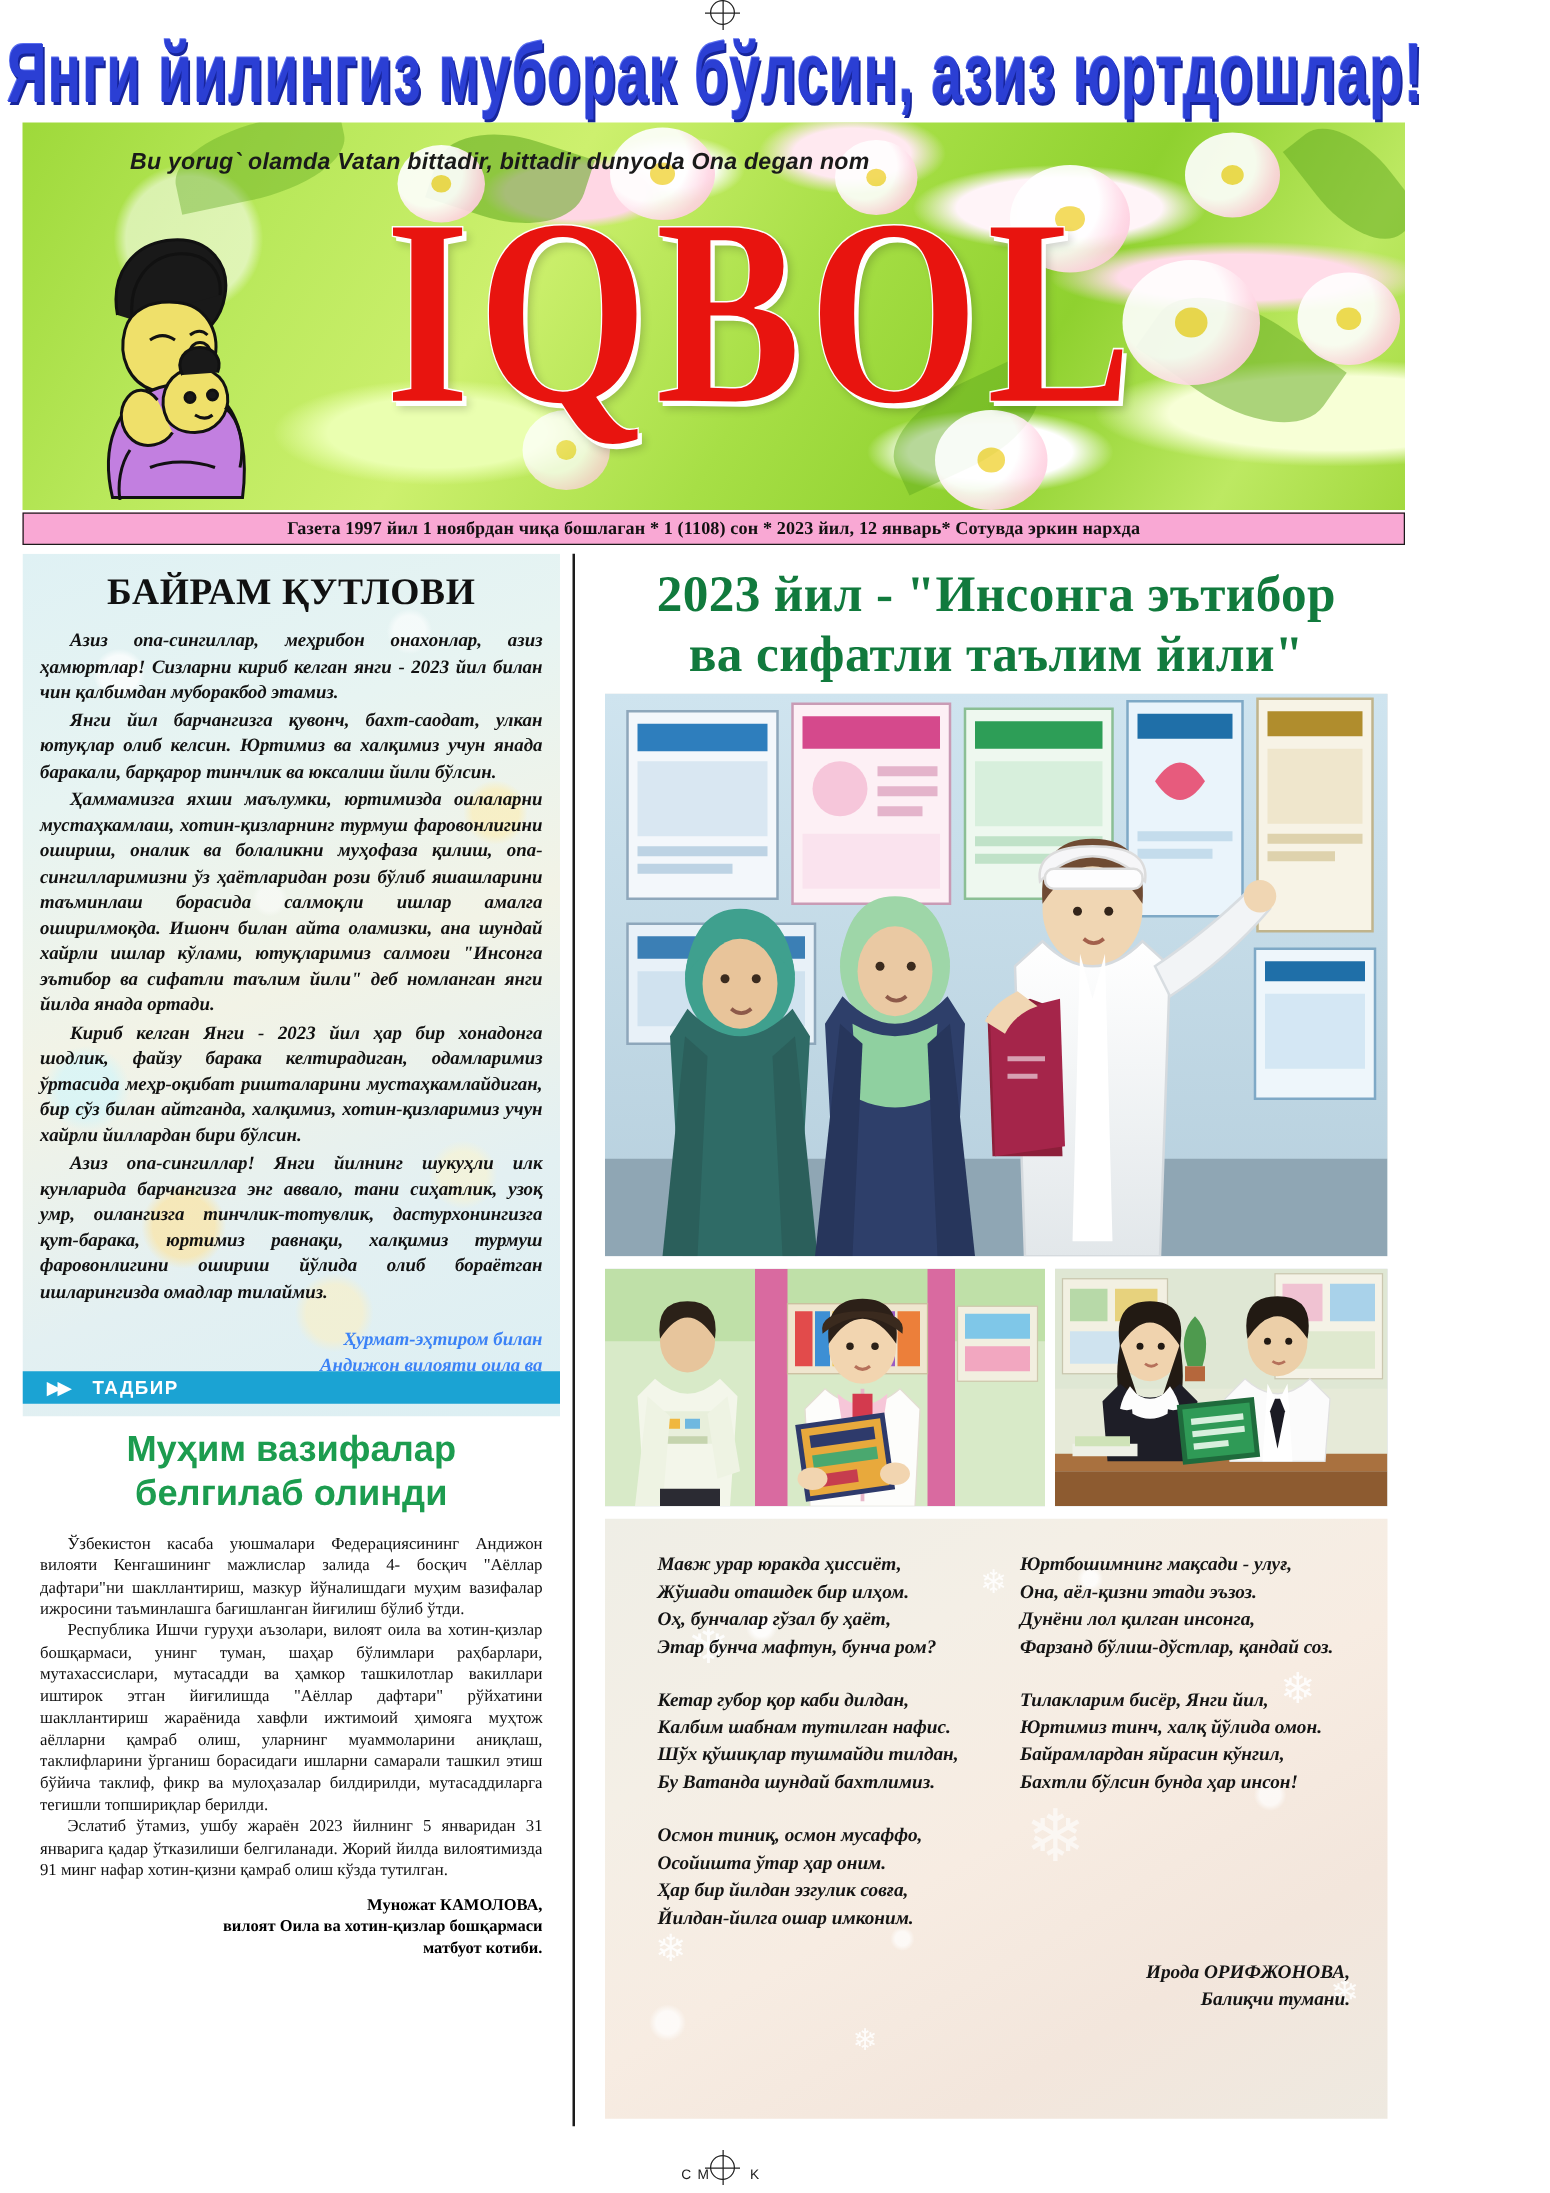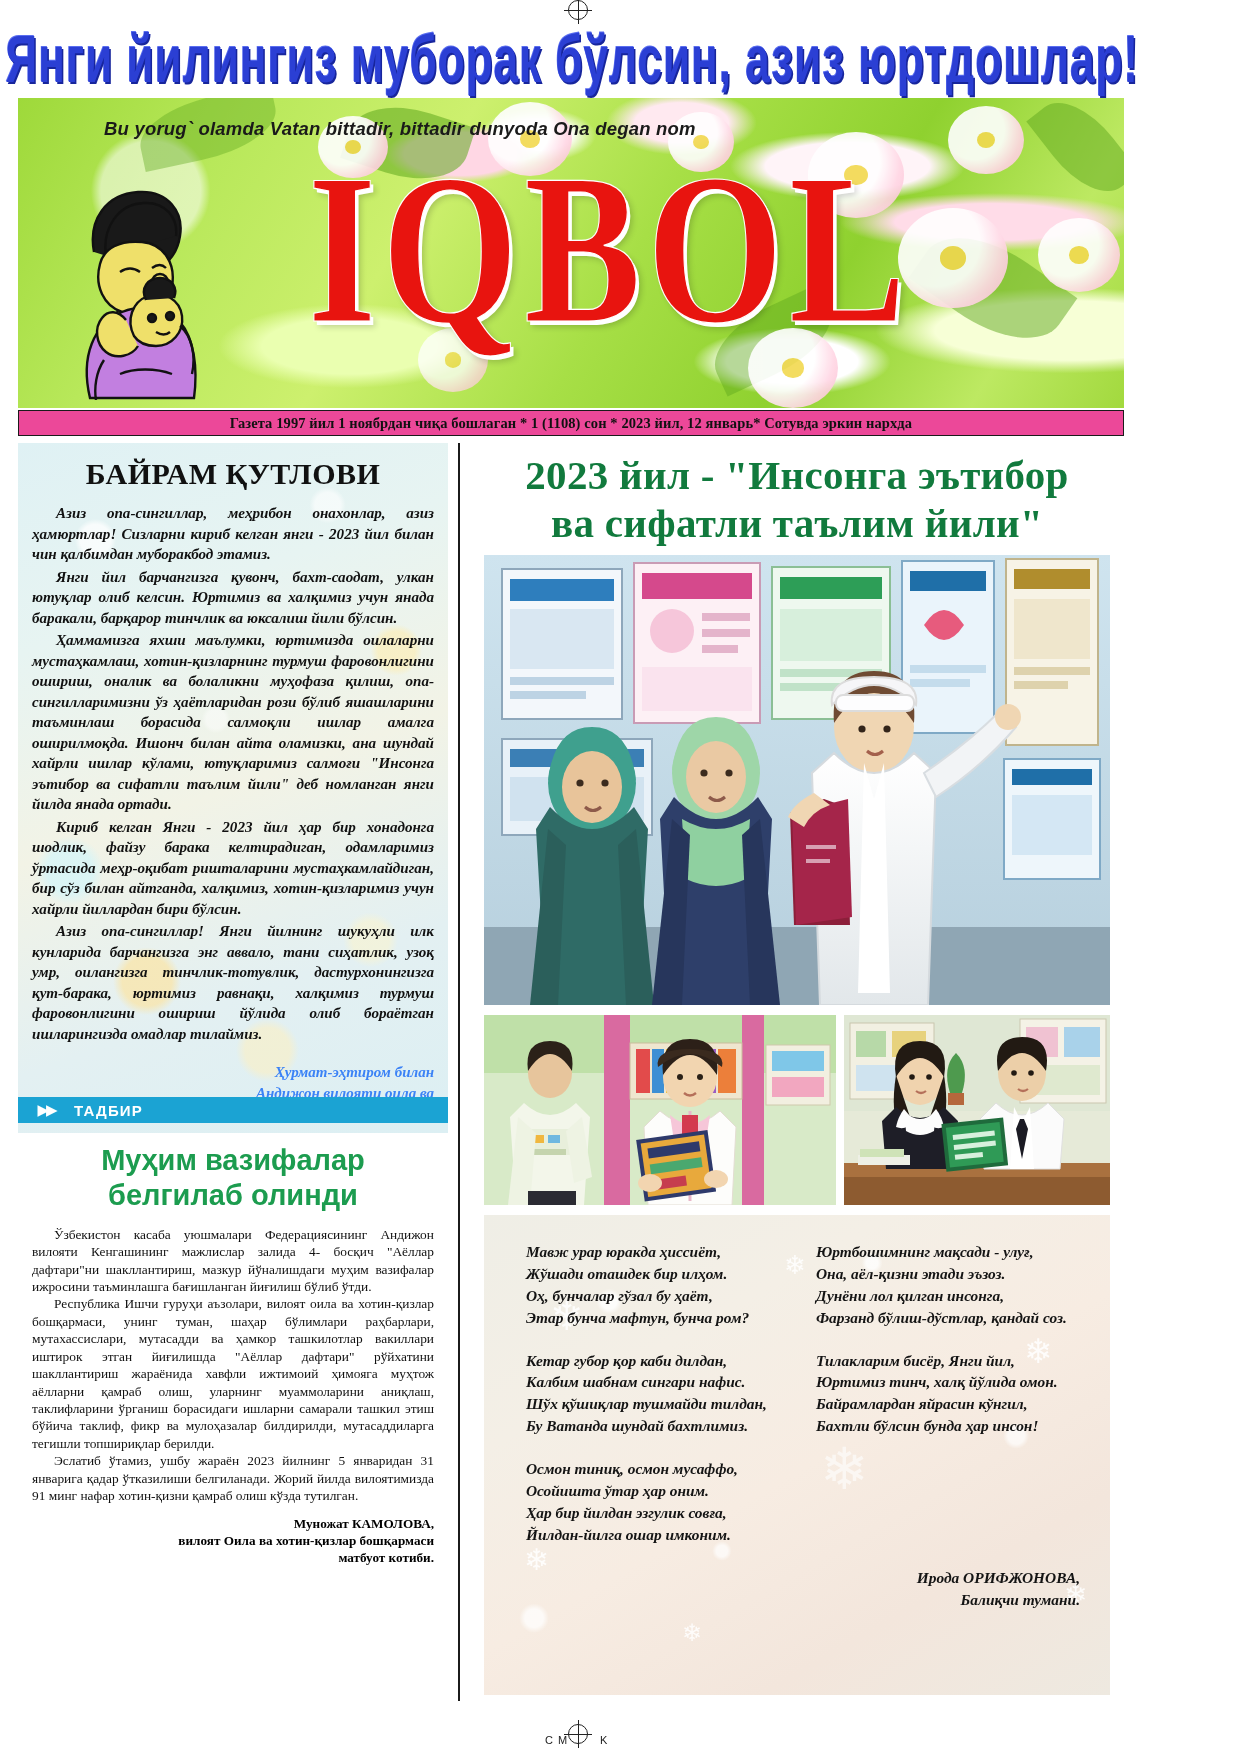--- a/index.html
+++ b/index.html
@@ -92,21 +92,21 @@
     letter-spacing:.2px; white-space:nowrap;
   }
   .subtagline .star{ margin:0 10px; }
 
   
   .mother-child{ position:absolute; left:42px; top:62px; width:160px; height:240px; }
 
   
   .infobar{
     position:absolute; left:18px; top:410px; width:1106px; height:26px;
-    border:1.5px solid #1b1b1b; background:#ec4899;
+    border:1.5px solid #1b1b1b; background:#f9a8d4;
     display:flex; align-items:center; justify-content:center;
   }
   .infobar span{
     font-family:"Liberation Serif", serif; font-weight:bold;
     font-size:14.5px; color:#111; white-space:nowrap; letter-spacing:.1px;
   }
 
   
   .body-area{ position:absolute; left:18px; top:443px; width:1106px; height:1260px; }
   .col-left{
@@ -595,21 +595,21 @@
         <div class="poem-cols">
           <div class="poem-col">
             <div class="stanza">
               <div>Мавж урар юракда ҳиссиёт,</div>
               <div>Жўшади оташдек бир илҳом.</div>
               <div>Оҳ, бунчалар гўзал бу ҳаёт,</div>
               <div>Этар бунча мафтун, бунча ром?</div>
             </div>
             <div class="stanza">
               <div>Кетар губор қор каби дилдан,</div>
-              <div>Калбим шабнам сингари нафис.</div>
+              <div>Калбим шабнам тутилган нафис.</div>
               <div>Шўх қўшиқлар тушмайди тилдан,</div>
               <div>Бу Ватанда шундай бахтлимиз.</div>
             </div>
             <div class="stanza">
               <div>Осмон тиниқ, осмон мусаффо,</div>
               <div>Осойишта ўтар ҳар оним.</div>
               <div>Ҳар бир йилдан эзгулик совға,</div>
               <div>Йилдан-йилга ошар имконим.</div>
             </div>
           </div>

